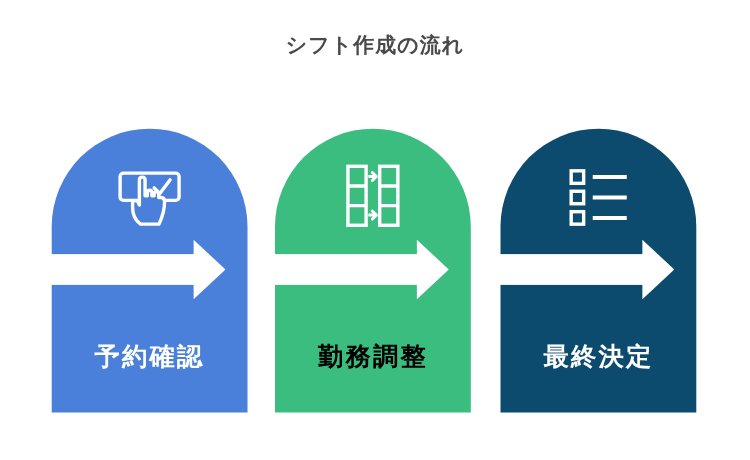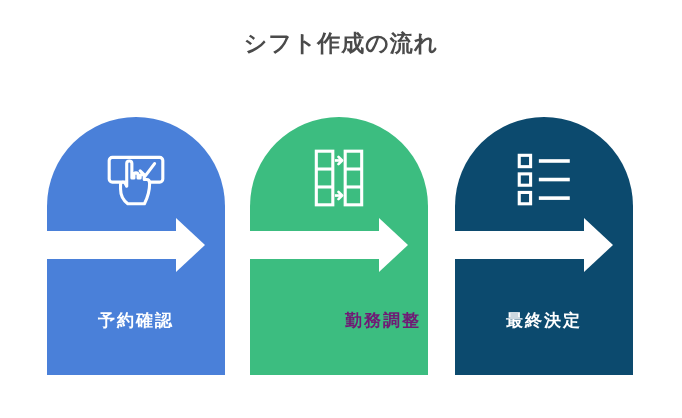--- a/index.html
+++ b/index.html
@@ -14,21 +14,21 @@
     height: 418px;
     background: #ffffff;
     overflow: hidden;
   }
   .diagram-title {
     position: absolute;
     top: 28px;
     left: 0;
     width: 100%;
     text-align: center;
-    font-size: 23px;
+    font-size: 19px;
     font-weight: bold;
     letter-spacing: 1px;
     color: #4a4a4a;
   }
   .step-column {
     position: absolute;
     top: 117px;
     width: 178px;
     height: 258px;
     border-radius: 89px 89px 0 0;
@@ -50,21 +50,21 @@
     left: -18px;
     width: 176px;
     height: 54px;
   }
   .step-label {
     position: absolute;
     top: 192px;
     left: 0;
     width: 100%;
     text-align: center;
-    font-size: 17px;
+    font-size: 23px;
     font-weight: bold;
     letter-spacing: 2px;
     color: #ffffff;
   }
 </style>
 </head>
 <body>
 
 <div class="canvas">
 
@@ -97,21 +97,21 @@
       <line x1="38" y1="40.7" x2="54" y2="40.7" stroke="#ffffff" stroke-width="3"></line>
       <line x1="28" y1="15" x2="34.5" y2="15" stroke="#ffffff" stroke-width="2.6"></line>
       <polyline points="31.5,11.5 35,15 31.5,18.5" fill="none" stroke="#ffffff" stroke-width="2.6" stroke-linecap="round" stroke-linejoin="round"></polyline>
       <line x1="28" y1="49" x2="34.5" y2="49" stroke="#ffffff" stroke-width="2.6"></line>
       <polyline points="31.5,45.5 35,49 31.5,52.5" fill="none" stroke="#ffffff" stroke-width="2.6" stroke-linecap="round" stroke-linejoin="round"></polyline>
     </svg>
     <svg class="flow-arrow" viewBox="0 0 176 54">
       <rect x="0" y="13" width="150" height="28" fill="#ffffff"></rect>
       <polygon points="147,0 176,27 147,54" fill="#ffffff"></polygon>
     </svg>
-    <div class="step-label" style="color: #701a75; padding-left: 44px;">勤務調整</div>
+    <div class="step-label" style="color: #000000;">勤務調整</div>
   </div>
 
   <div class="step-column c3" style="background-color: #0c4a6e;">
     <svg class="step-icon" viewBox="0 0 64 64">
       <rect x="8" y="10" width="11" height="11" fill="none" stroke="#ffffff" stroke-width="3"></rect>
       <line x1="27" y1="15.5" x2="57" y2="15.5" stroke="#ffffff" stroke-width="3.5"></line>
       <rect x="8" y="28" width="11" height="11" fill="none" stroke="#ffffff" stroke-width="3"></rect>
       <line x1="27" y1="33.5" x2="57" y2="33.5" stroke="#ffffff" stroke-width="3.5"></line>
       <rect x="8" y="46" width="11" height="11" fill="none" stroke="#ffffff" stroke-width="3"></rect>
       <line x1="27" y1="51.5" x2="57" y2="51.5" stroke="#ffffff" stroke-width="3.5"></line>

